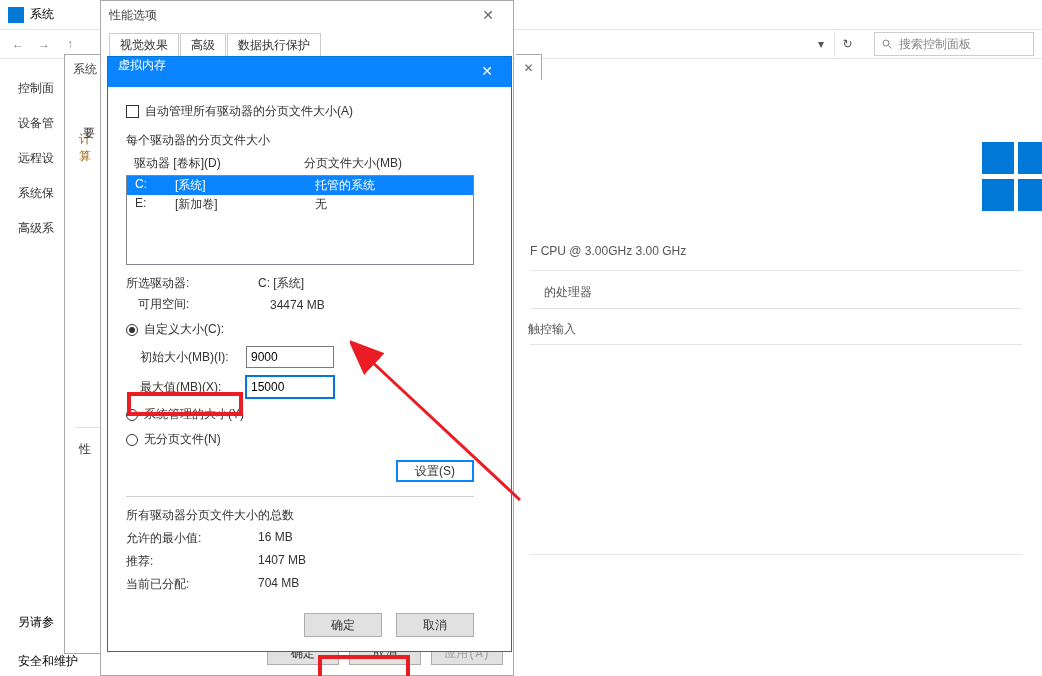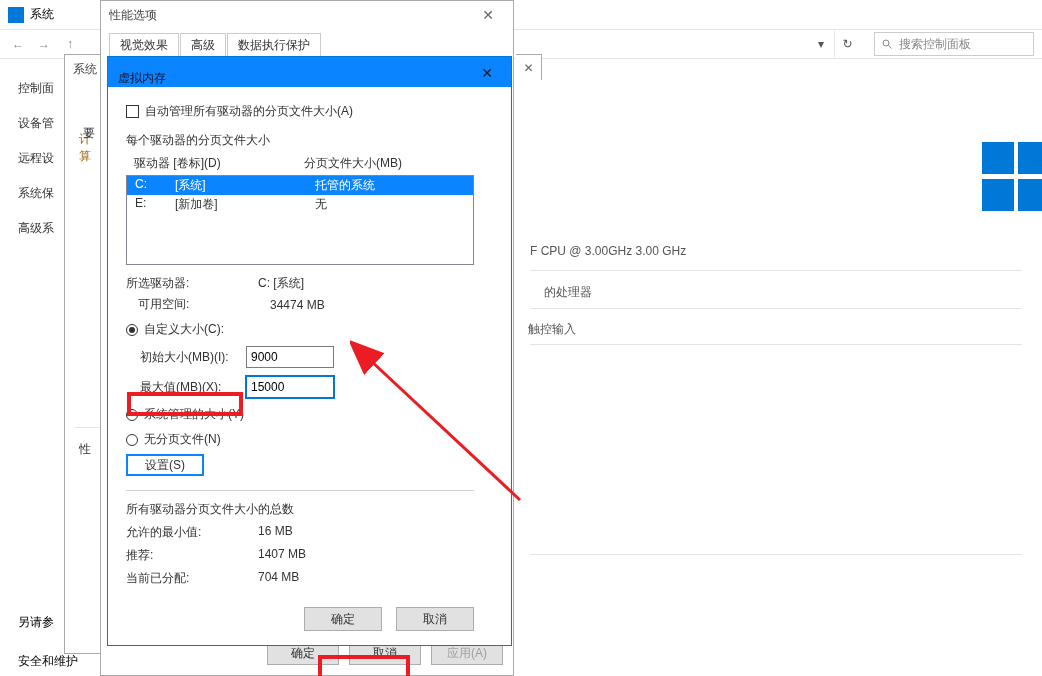--- a/index.html
+++ b/index.html
@@ -27,35 +27,35 @@
 
 .bottom-left { position:absolute; left:18px; top:614px; display:flex; flex-direction:column; gap:22px; }
 
 
 .perf-dialog { position:absolute; left:100px; top:0; width:414px; height:676px; background:#fff; border:1px solid #aaa; }
 .perf-dialog .titlebar { height:28px; display:flex; align-items:center; padding:0 8px; color:#444; justify-content:space-between;}
 .perf-dialog .close { font-size:14px; color:#666; width:34px; text-align:center;}
 .perf-dialog .tabs { margin:4px 8px 0; display:flex; gap:1px; }
 .perf-dialog .tab { border:1px solid #ccc; border-bottom:none; background:#fff; padding:3px 10px; color:#333;}
 .perf-dialog .buttons { position:absolute; bottom:10px; right:10px; display:flex; gap:10px;}
-.btn { min-width:72px; height:24px; border:1px solid #adadad; background:#e1e1e1; color:#333; display:flex; align-items:center; justify-content:center; }
+.btn { min-width:72px; height:24px; border:1px solid #adadad; background:#e1e1e1; color:#333; display:flex; align-items:center; justify-content:center;font-family:Liberation Mono, monospace; }
 .btn.disabled { color:#a0a0a0; }
 
 
 .sys-strip { position:absolute; left:64px; top:54px; width:36px; height:600px; border:1px solid #aaa; border-right:none; background:#fff;}
 .sys-strip .t { height:28px; display:flex; align-items:center; padding-left:8px; color:#444;}
 .sys-strip .row1 { position:absolute; top:44px; left:14px; color:#a16207;margin-top:32px;}
 .sys-strip .row2 { position:absolute; top:70px; left:18px; color:#333;}
 .sys-strip .sep { position:absolute; top:372px; left:10px; right:0; border-top:1px solid #e5e5e5;}
 .sys-strip .row3 { position:absolute; top:386px; left:14px; color:#333;}
 .sys-strip-close { position:absolute; left:516px; top:54px; width:26px; height:26px; border:1px solid #aaa; border-left:none; border-bottom:none; background:#fff; display:flex; align-items:center; justify-content:center; color:#666;}
 
 
 .vm-dialog { position:absolute; left:107px; top:56px; width:405px; background:#fff; border:1px solid #0078d7; }
-.vm-dialog .titlebar { height:30px; background:#0a84ff; color:#0f172a; display:flex; align-items:flex-end; justify-content:space-between; padding:0 4px 0 10px; }
+.vm-dialog .titlebar { height:30px; background:#0a84ff; color:#ffffff; display:flex; align-items:flex-start; justify-content:space-between; padding:0 4px 0 10px; }
 .vm-dialog .titlebar .close { width:40px; height:28px; display:flex; align-items:center; justify-content:center; font-size:14px;}
 .vm-body { padding: 16px 18px 14px; color:#333; }
 .chk-row { display:flex; align-items:center; gap:6px; margin-bottom:12px;}
 .chk-row .box { width:13px; height:13px; border:1px solid #333; }
 .section-label { margin-bottom:6px; }
 .drive-head { display:flex; padding: 0 8px;}
 .drive-head span:first-child { width:170px;}
 .drive-list { border:1px solid #828790; height:90px; width:348px; margin-top:3px; overflow:hidden;}
 .drive-row { display:flex; padding:1px 8px; }
 .drive-row span:nth-child(1){ width:40px;}
@@ -63,21 +63,21 @@
 .drive-row.sel { background:#0a84ff; color:#fff;}
 .kv { display:flex; margin-top:10px;align-items:center;}
 .kv .k { width:132px;}
 .radio-row { display:flex; align-items:center; gap:6px; margin-top:8px;}
 .radio { width:12px; height:12px; border:1px solid #333; border-radius:50%; position:relative; background:#fff;}
 .radio.on::after { content:""; position:absolute; inset:2px; border-radius:50%; background:#333;}
 .num-in { display:flex; align-items:center; margin-top:8px; }
 .num-in .lbl { width:120px; padding-left:14px;}
 .num-in input { width:88px; height:22px; border:1px solid #7a7a7a; padding:0 4px; font-size:12px;}
 .num-in input.focus { border:1px solid #0078d7; outline:1px solid #0078d7;}
-.set-btn-row { display:flex; margin-top:6px; width:348px;}
+.set-btn-row { display:flex; justify-content:flex-end; margin-top:12px; width:348px;}
 .set-btn { width:78px; height:22px; border:2px solid #0a84ff; display:flex; align-items:center; justify-content:center;}
 .divider { border-top:1px solid #d0d0d0; margin:14px 0 10px; width:348px;}
 .totals .row { display:flex; margin-top:6px;}
 .totals .row .k { width:132px;}
 .vm-buttons { display:flex; justify-content:flex-end; gap:14px; margin-top:20px; width:348px;}
 
 
 .hl { position:absolute; border:4px solid #ec1c24; pointer-events:none; }
 .hl1 { left:127px; top:392px; width:116px; height:24px;}
 .hl2 { left:318px; top:655px; width:92px; height:38px;}

